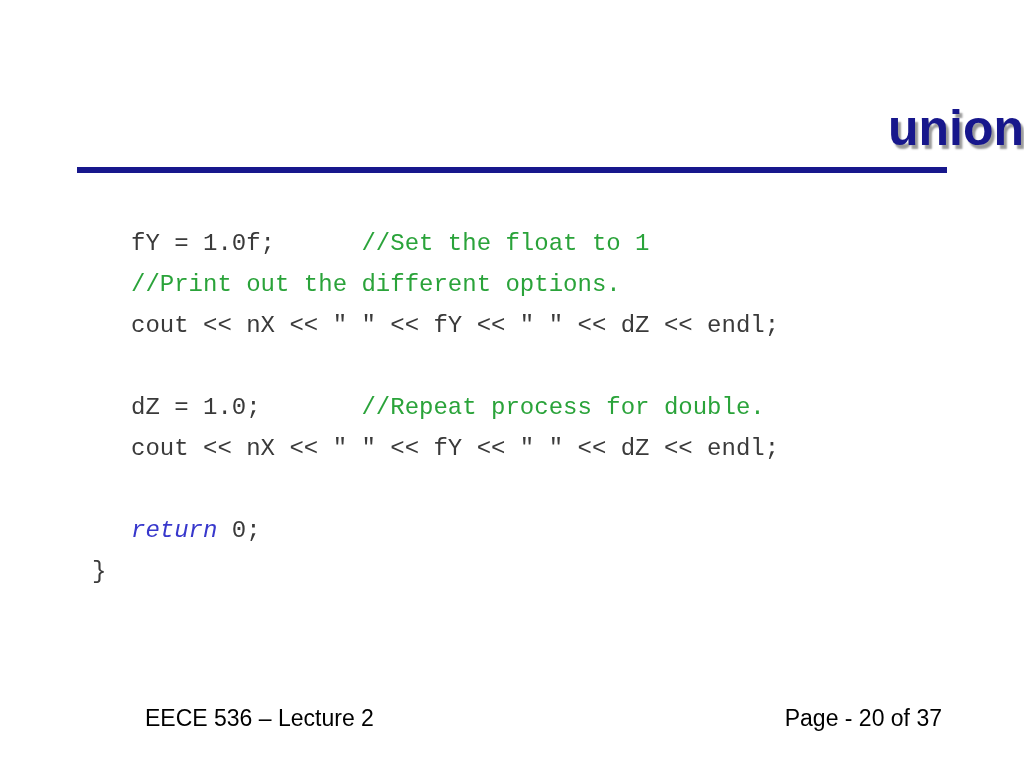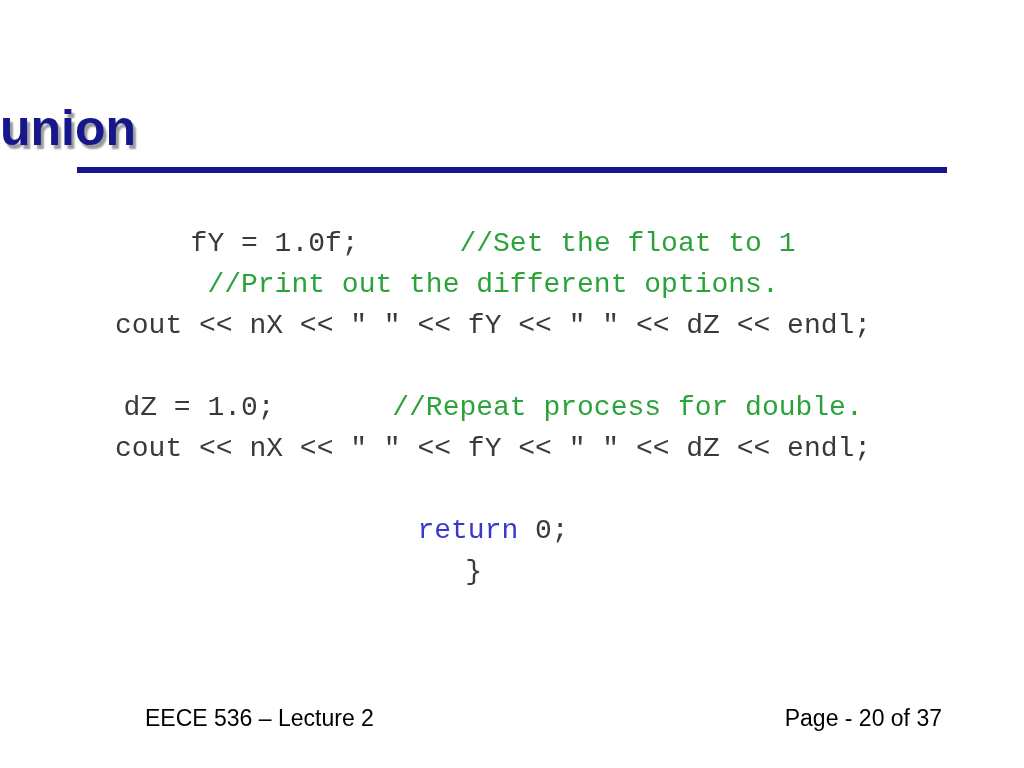--- a/index.html
+++ b/index.html
@@ -6,49 +6,48 @@
   .slide{
     position:relative;
     width:1024px;height:768px;
     background:#ffffff;
     overflow:hidden;
     font-family:"Liberation Sans",sans-serif;
   }
   .slide-title{
     position:absolute;
     top:100px;left:0;width:100%;
-    text-align:left;
+    text-align:right;
     font-family:"Liberation Sans",sans-serif;
     font-weight:700;
     font-size:50px;
     line-height:56px;
     color:var(--navy);
     text-shadow:3px 4px 2px var(--shadow);
   }
   .title-rule{
     position:absolute;
     left:77px;top:167px;
     width:870px;height:6px;
     background:var(--navy);
   }
   .code-block{
     position:absolute;
-    left:76px;top:223px;
+    left:92px;top:223px;
     font-family:"Liberation Mono","DejaVu Sans Mono",monospace;
-    font-size:28px;
+    font-size:24px;
     line-height:41px;
     color:var(--code);
     white-space:pre;
-    text-align:center;
   }
   .code-line{height:41px;}
   .code-line.indented{padding-left:39px;}
   .seg-code{color:var(--code);}
   .seg-comment{color:var(--comment);}
-  .seg-keyword{color:var(--keyword);}
+  .seg-keyword{color:var(--keyword);font-style:italic;}
   .footer-text{
     position:absolute;
     top:704px;
     font-family:"Liberation Sans",sans-serif;
     font-size:23px;
     line-height:28px;
     color:var(--footer);
   }
   .footer-left{left:145px;}
   .footer-right{right:82px;margin-left:16px;}

